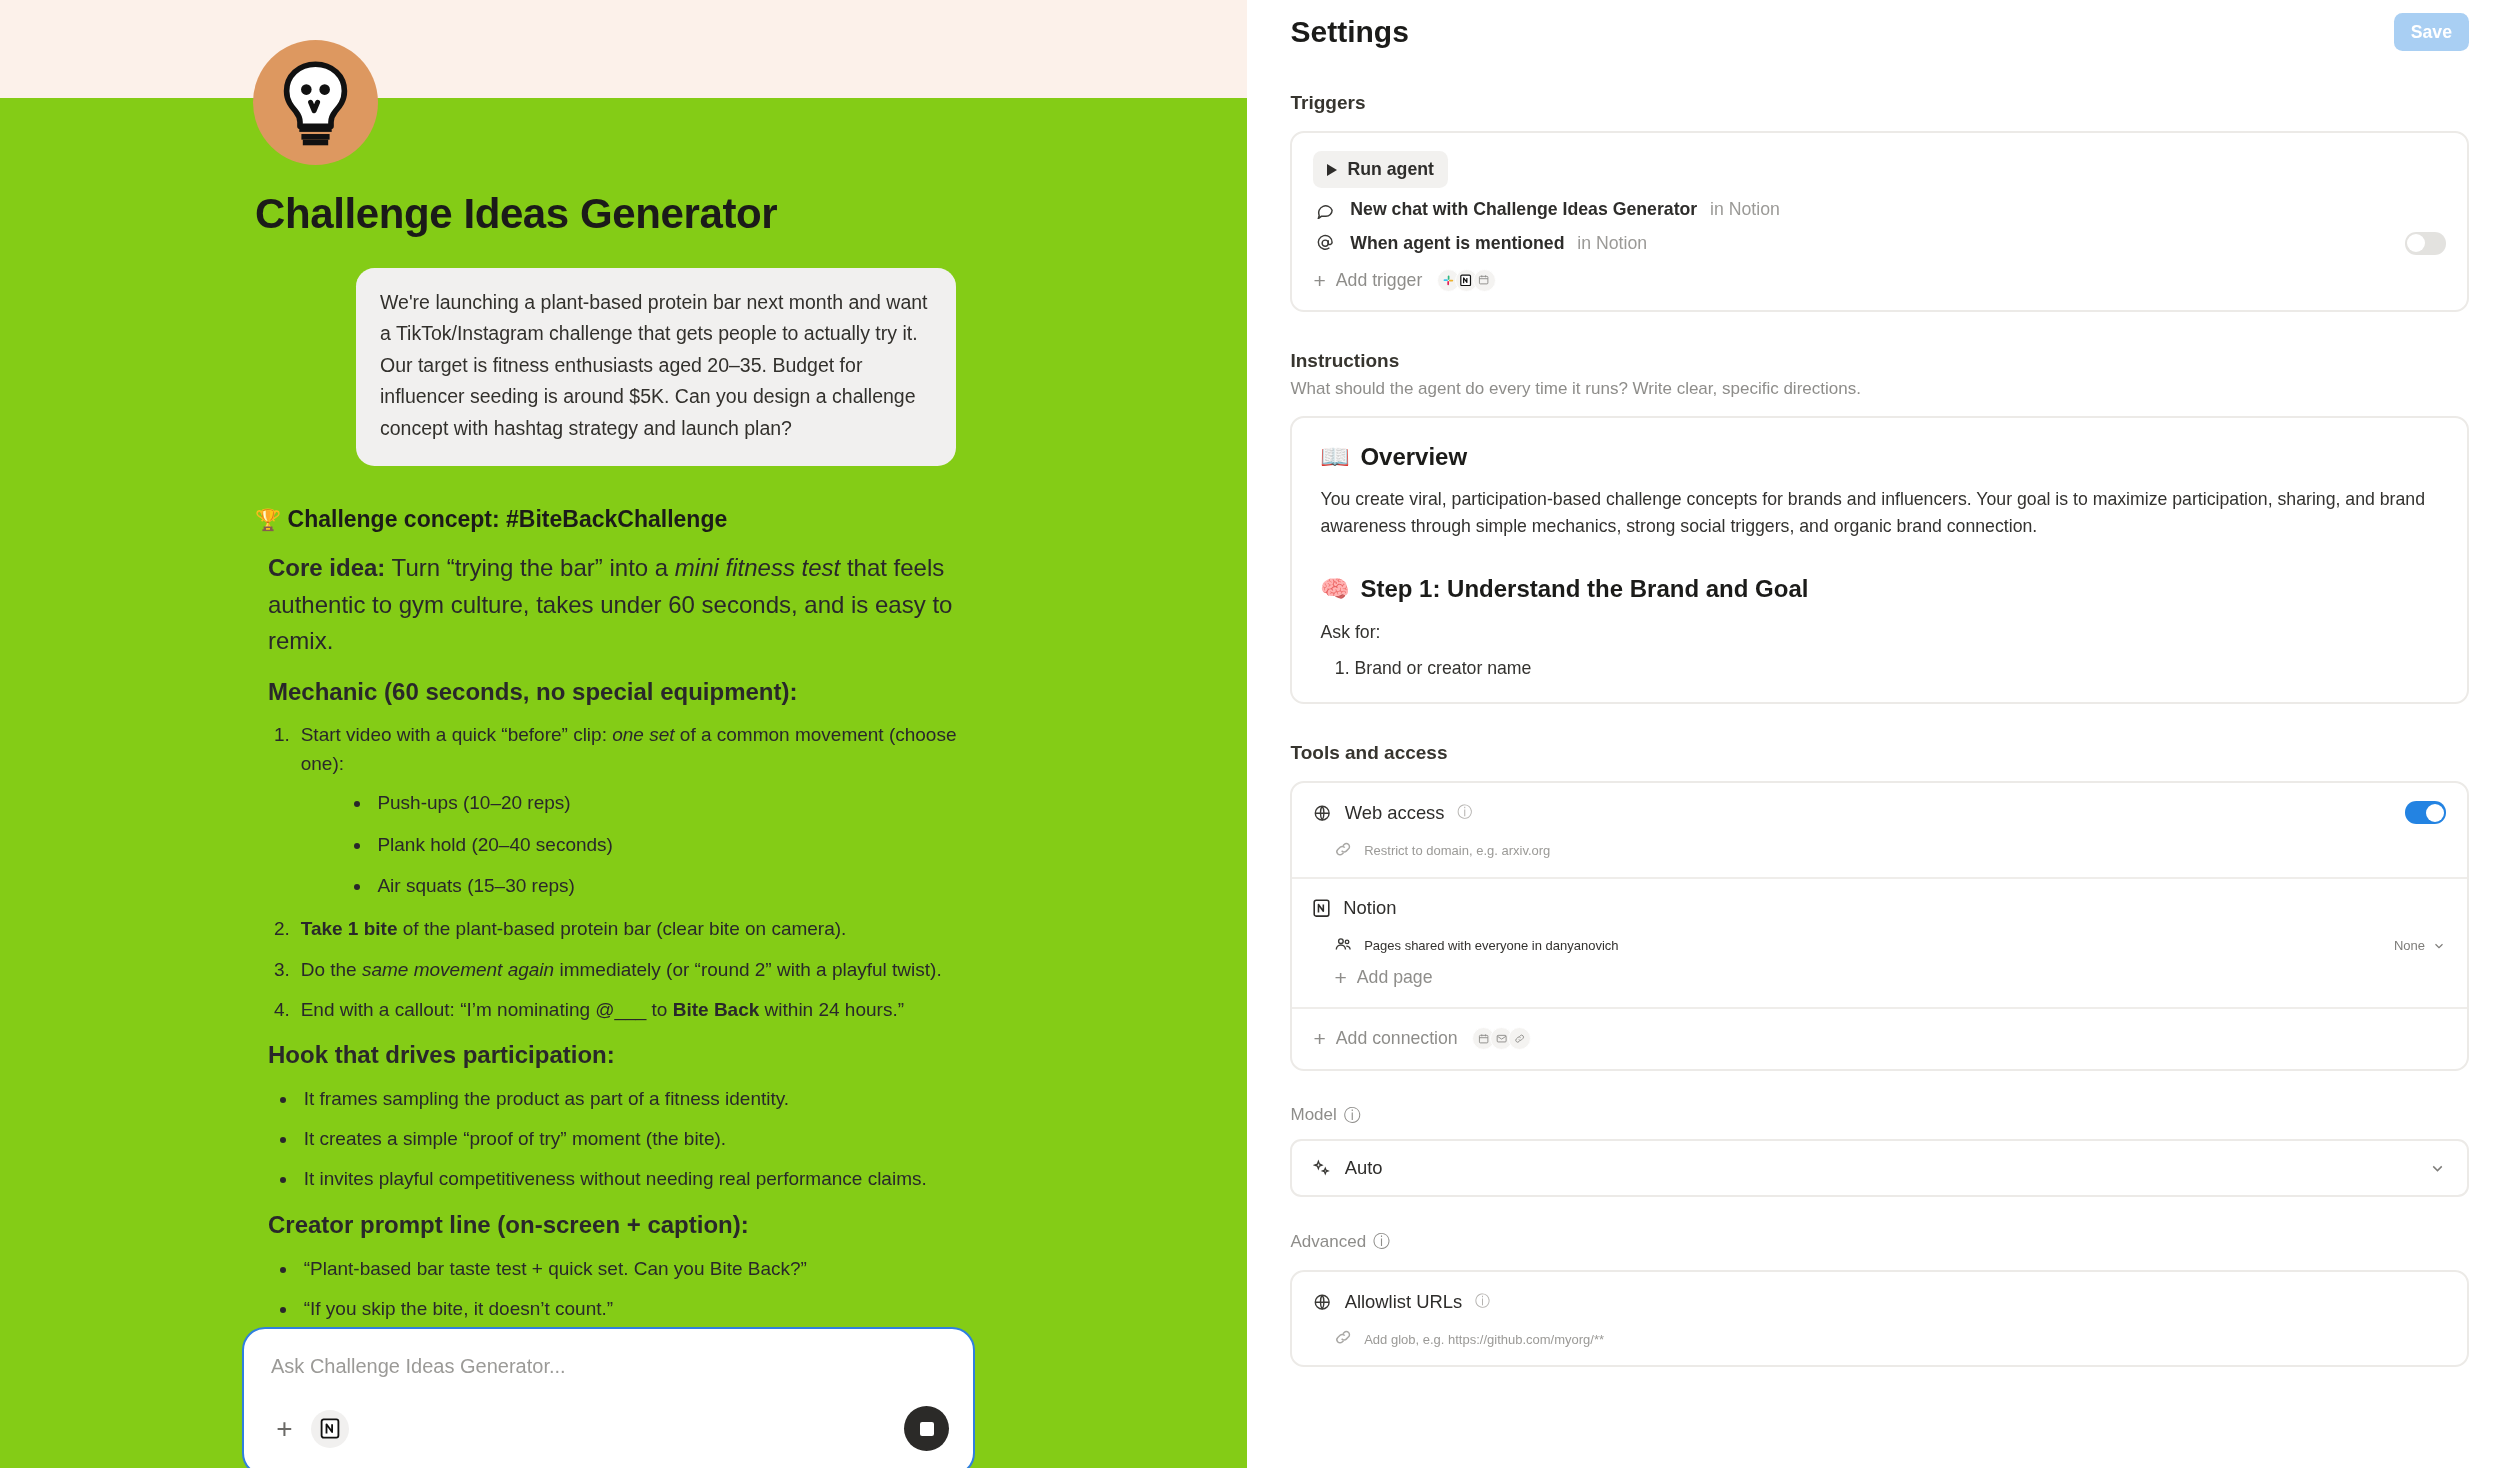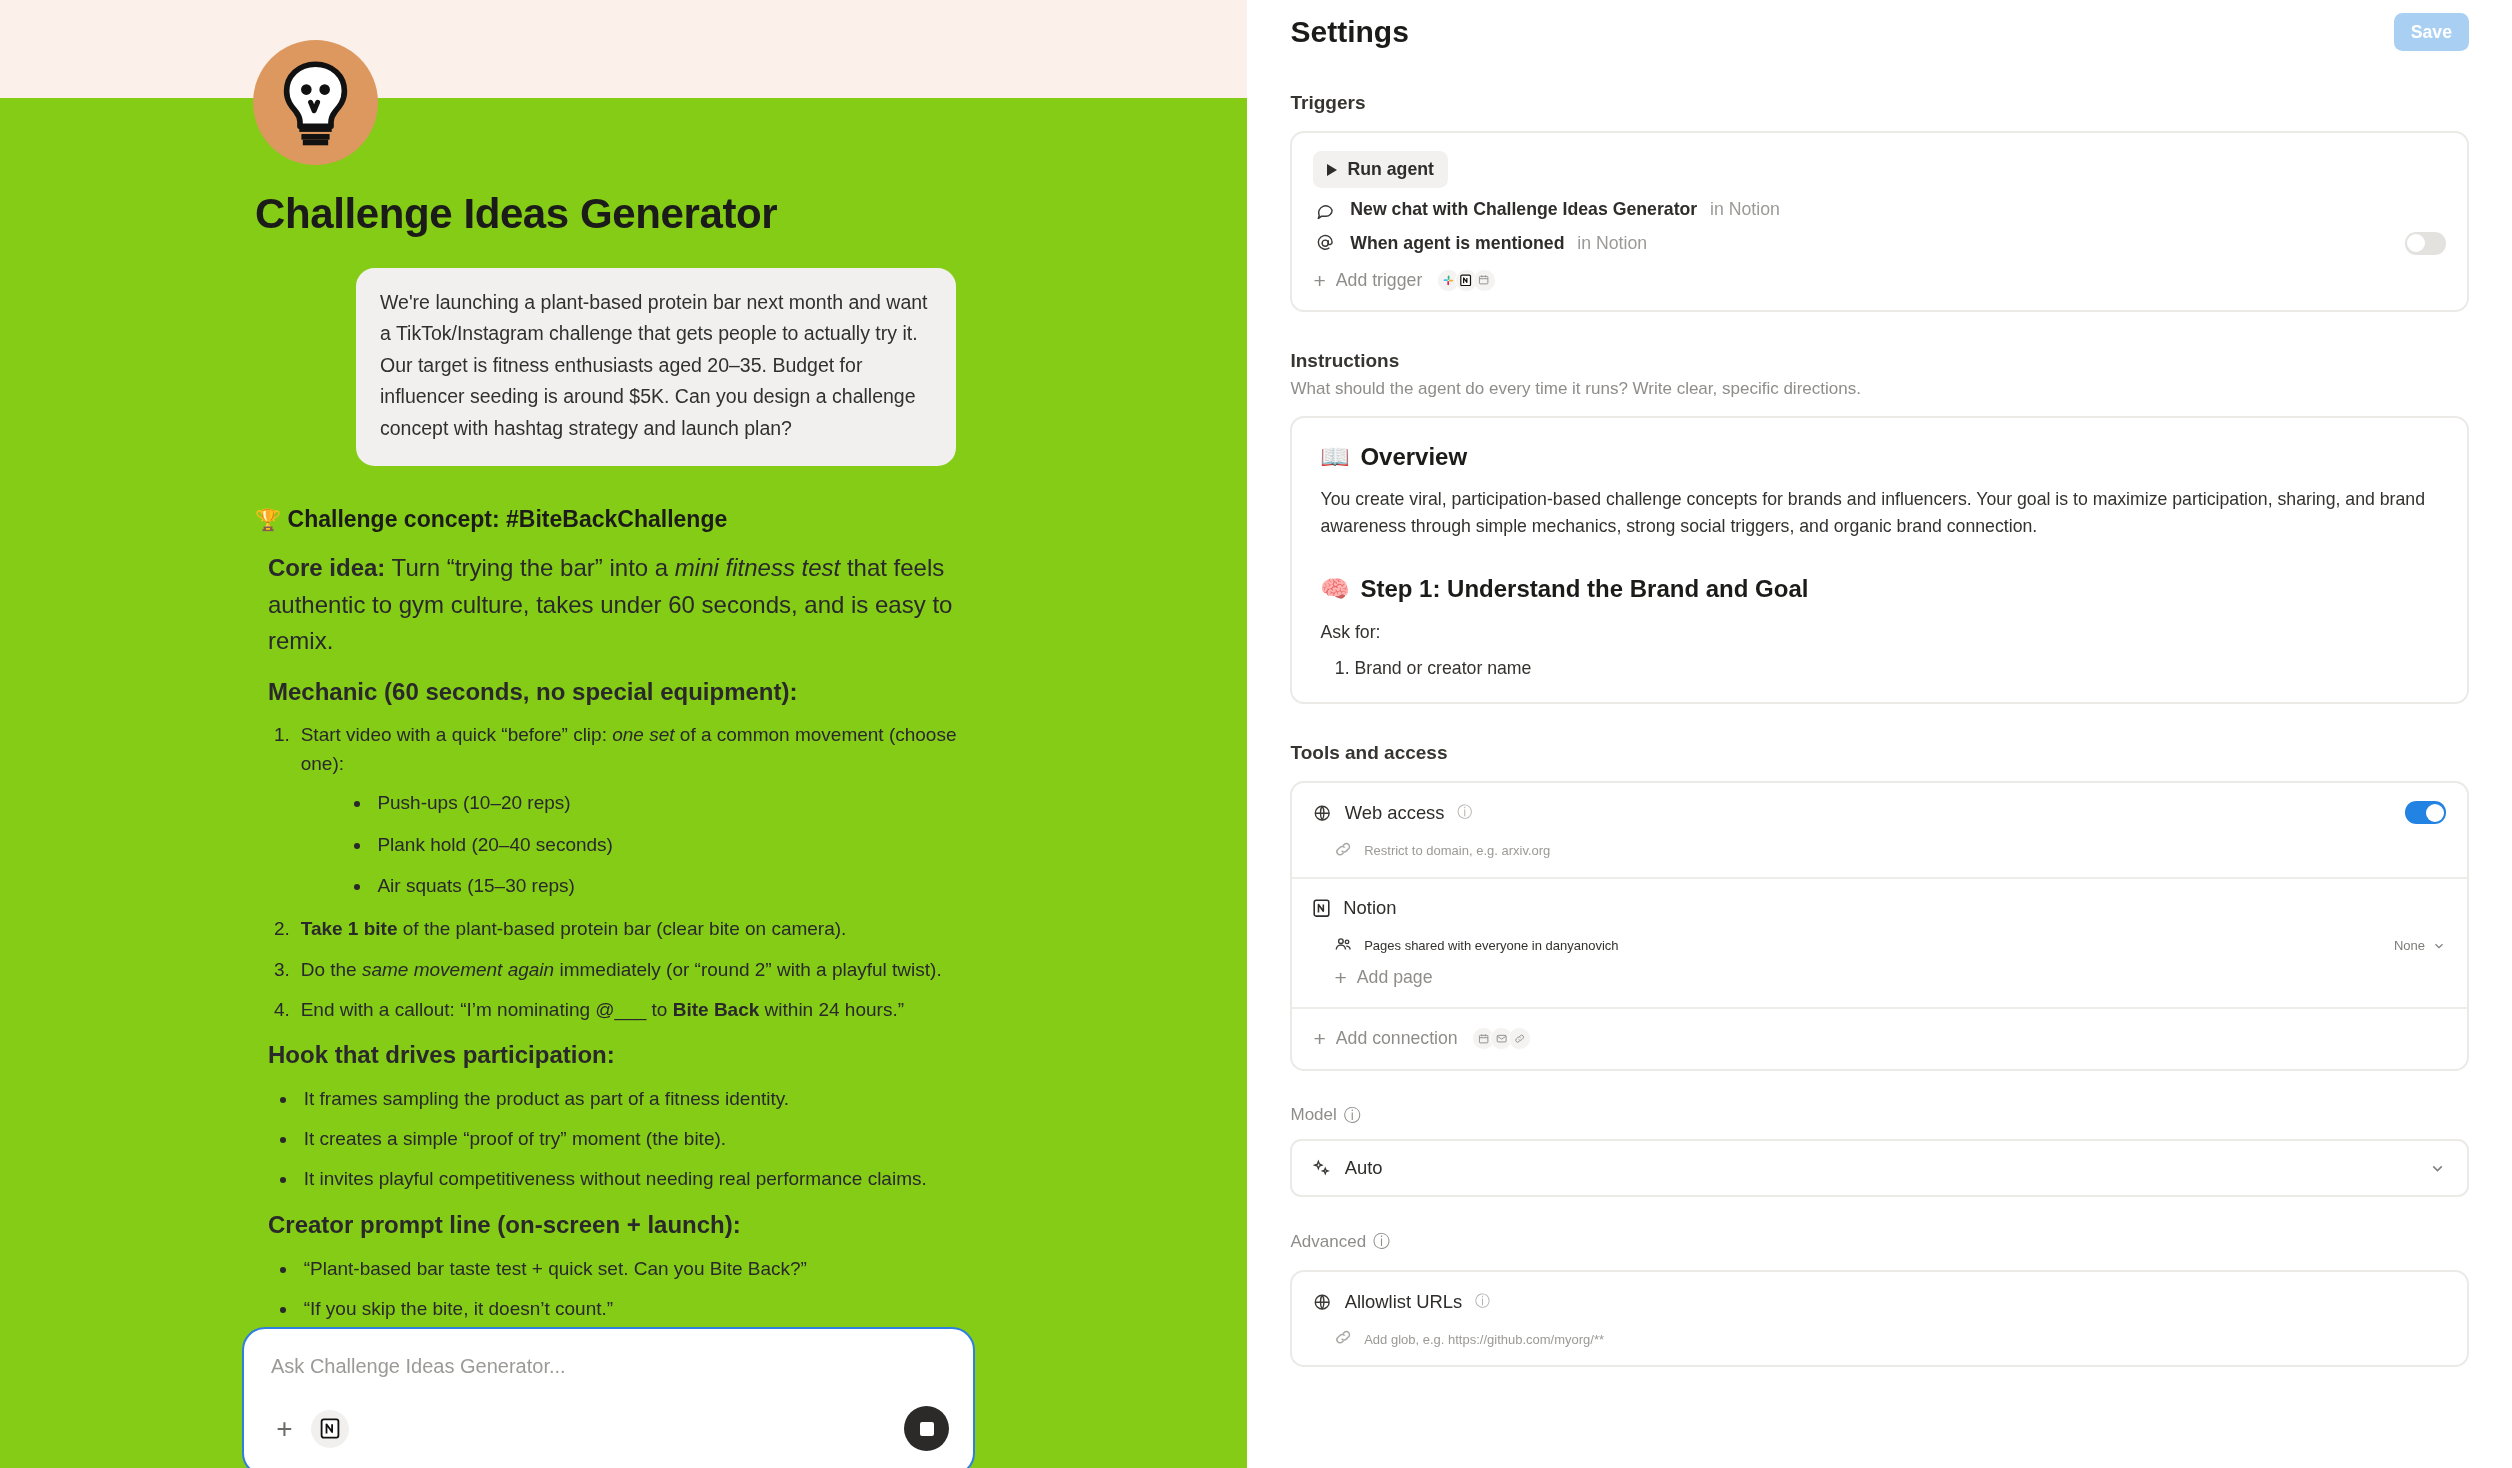--- a/index.html
+++ b/index.html
@@ -295,21 +295,21 @@
           <p class="tight">
             <b>Hook that drives participation:</b>
           </p>
           <ul>
             <li>It frames sampling the product as part of a fitness identity.</li>
             <li>It creates a simple “proof of try” moment (the bite).</li>
             <li>It invites playful competitiveness without needing real performance claims.</li>
           </ul>
 
           <p class="tight">
-            <b>Creator prompt line (on-screen + launch):</b>
+            <b>Creator prompt line (on-screen + caption):</b>
           </p>
           <ul>
             <li>“Plant-based bar taste test + quick set. Can you Bite Back?”</li>
             <li>“If you skip the bite, it doesn’t count.”</li>
           </ul>
 
           <ul>
             <li>Gym audiences already love short challenges, rep counts, and nominations.</li>
             <li>The bite is a clean branded moment that does not feel like an ad read.</li>
             <li>Easy to copy, easy to duet, easy to stitch.</li>

